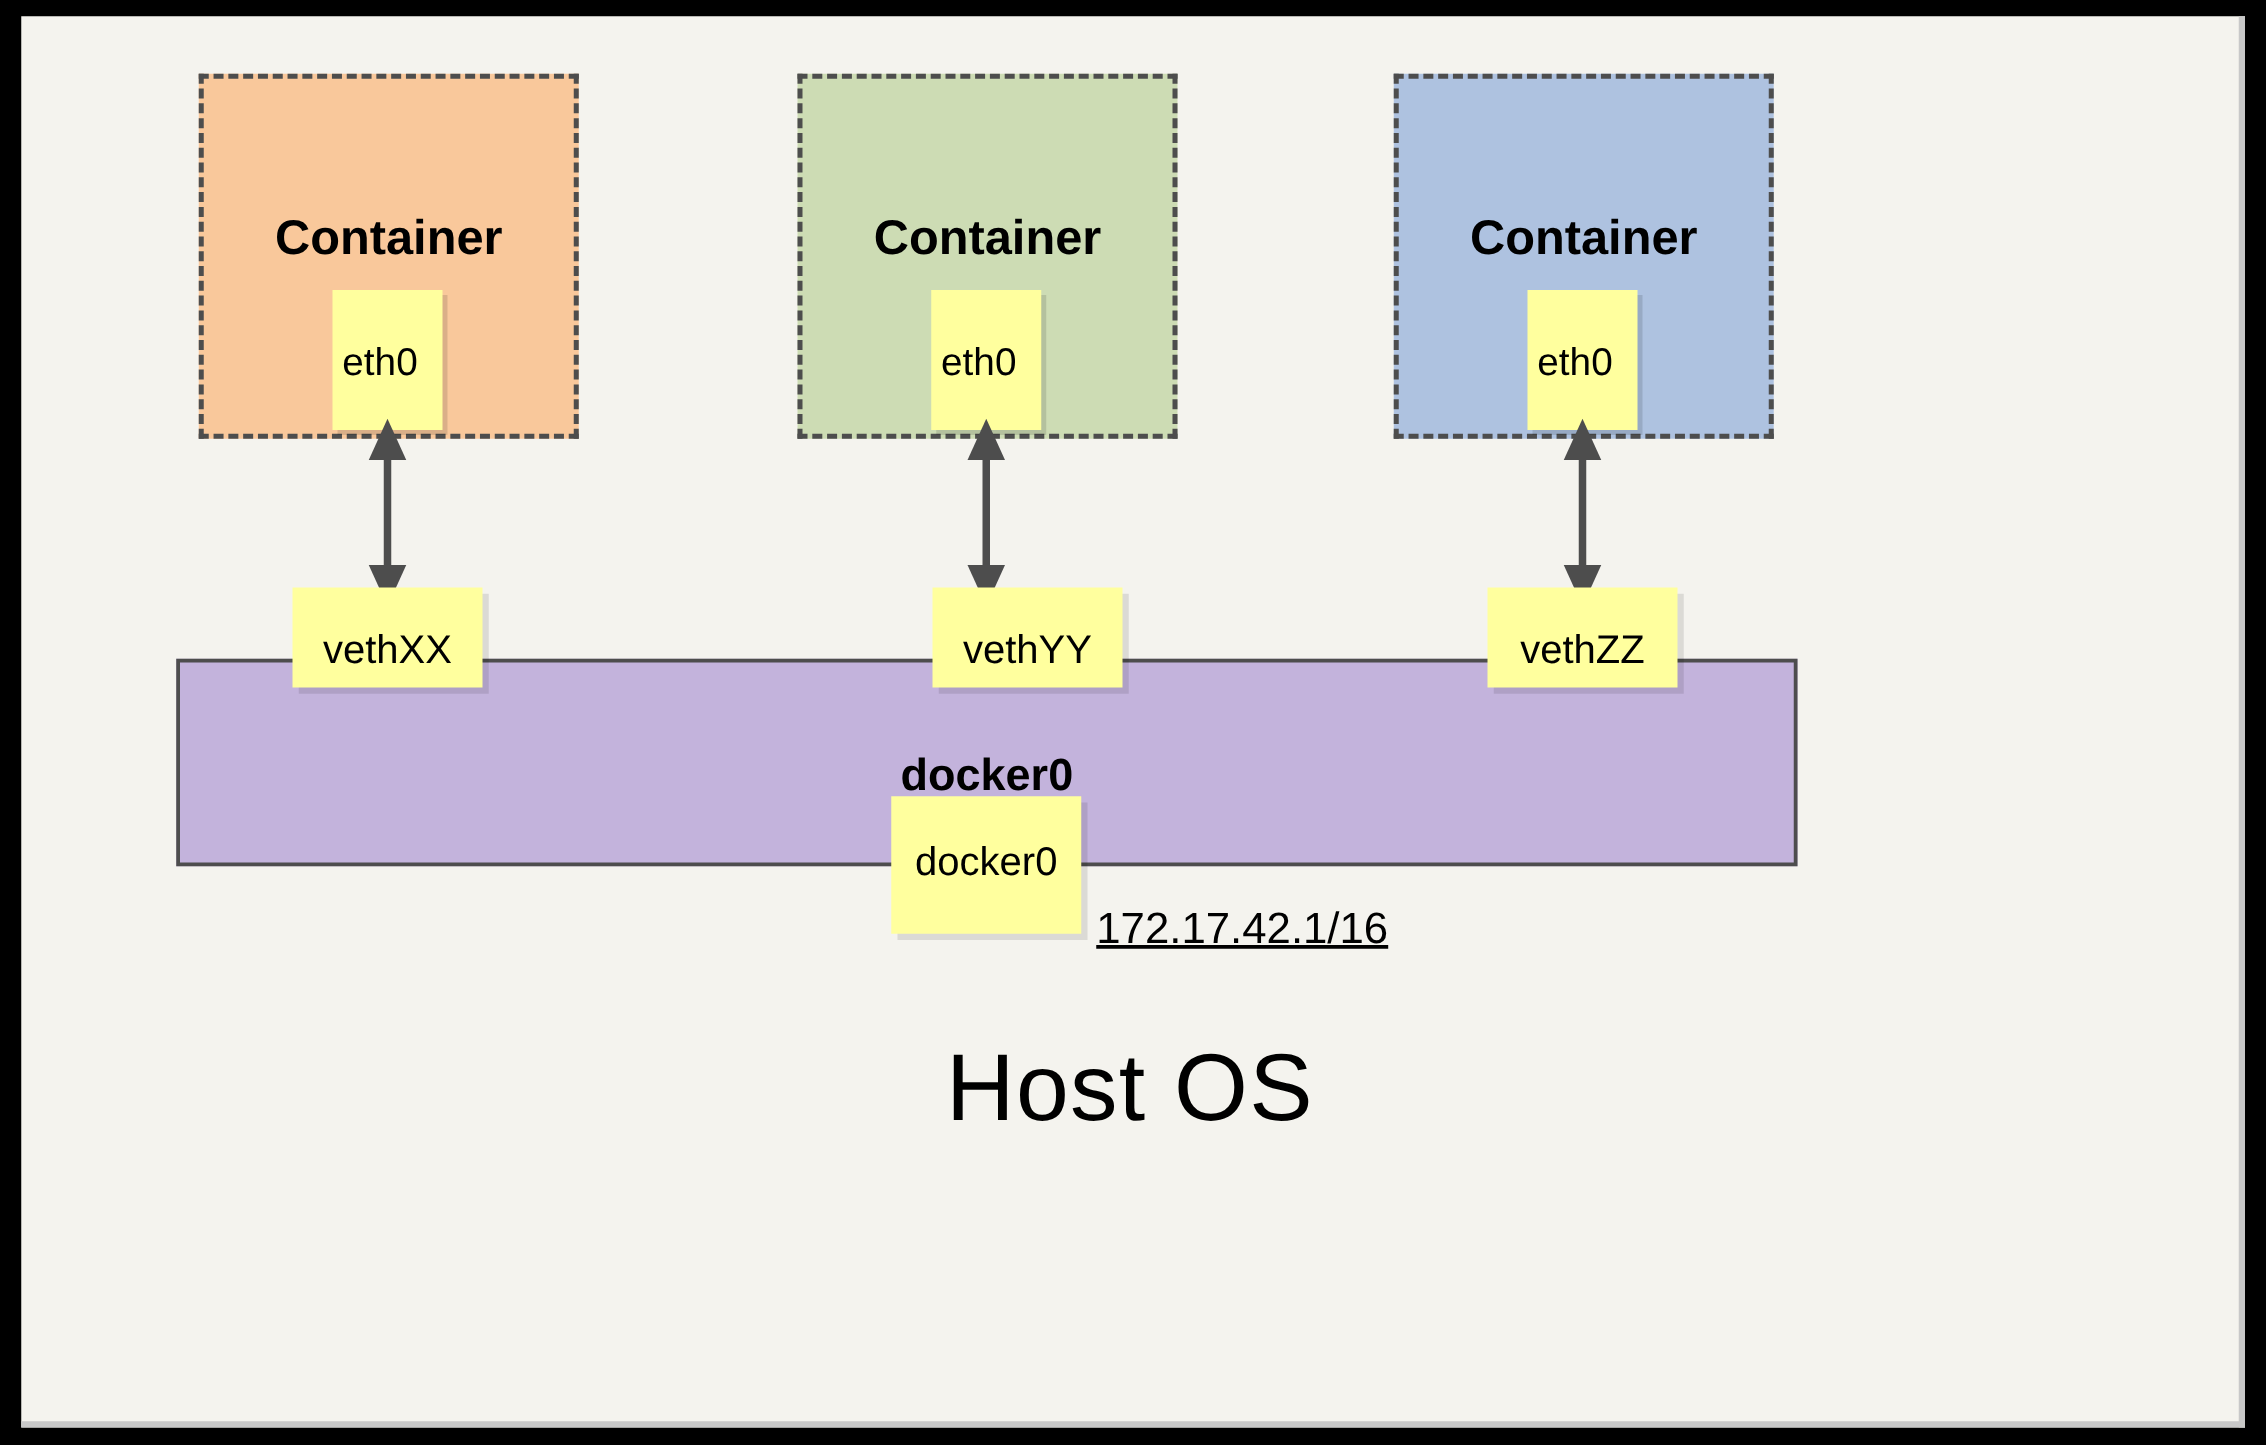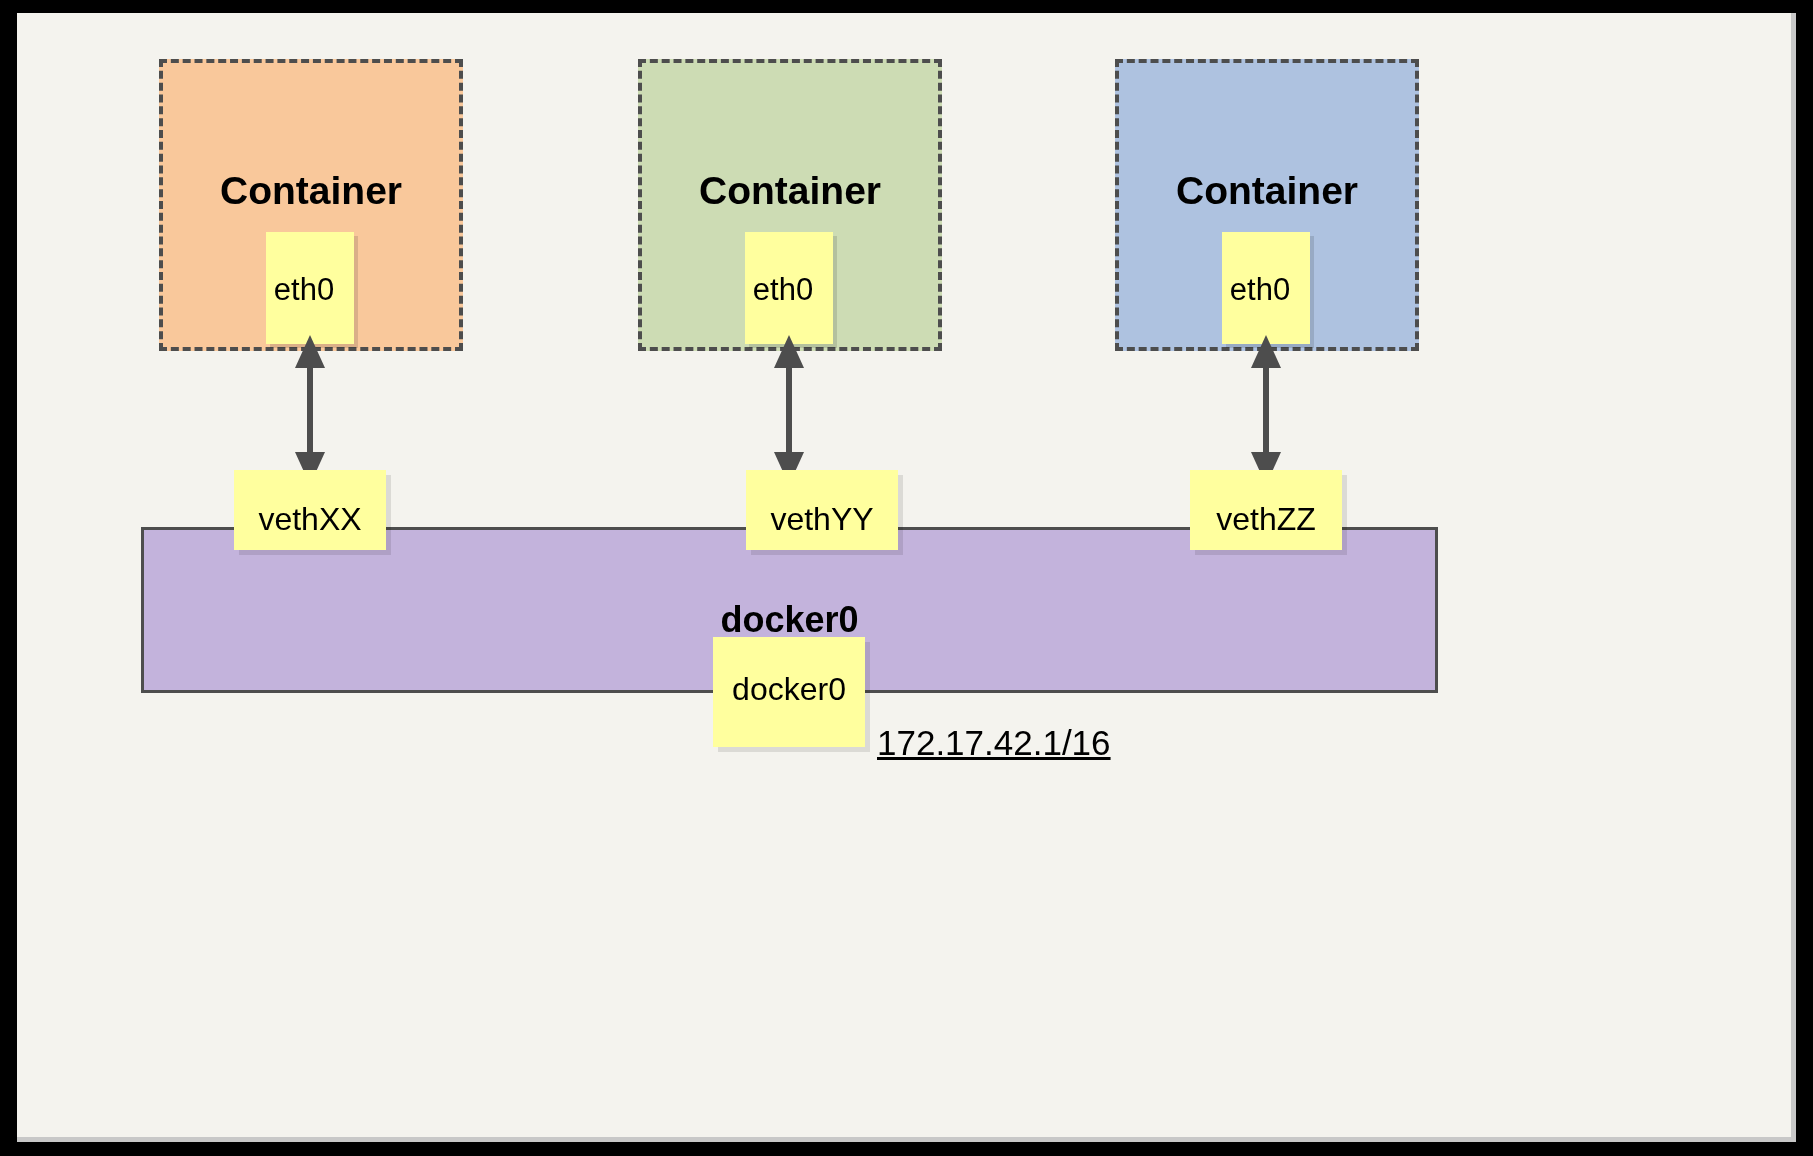--- a/index.html
+++ b/index.html
@@ -254,15 +254,16 @@
     </div>
     <div class="veth-box v3">
       <div class="veth-label">vethZZ</div>
     </div>
 
     <div id="docker0-iface">
       <div id="docker0-iface-label">docker0</div>
     </div>
     <div id="ip-address">172.17.42.1/16</div>
 
+    <div id="host-os-title">Host OS</div>
 
   </div>
 </div>
 
 </body></html>

